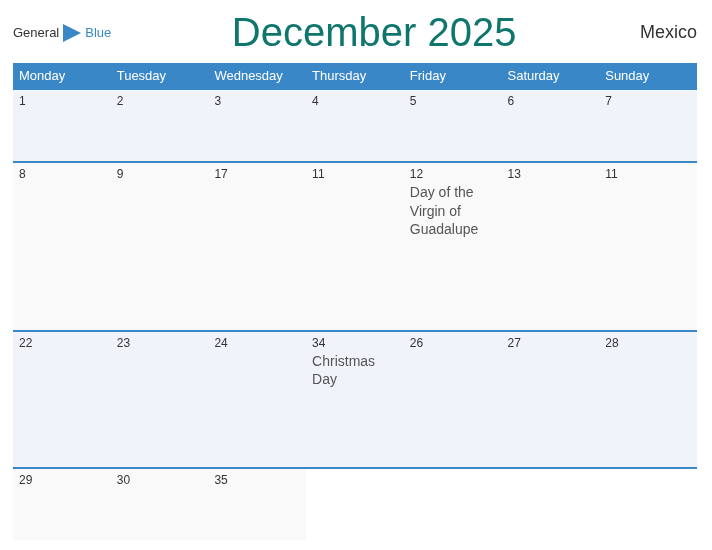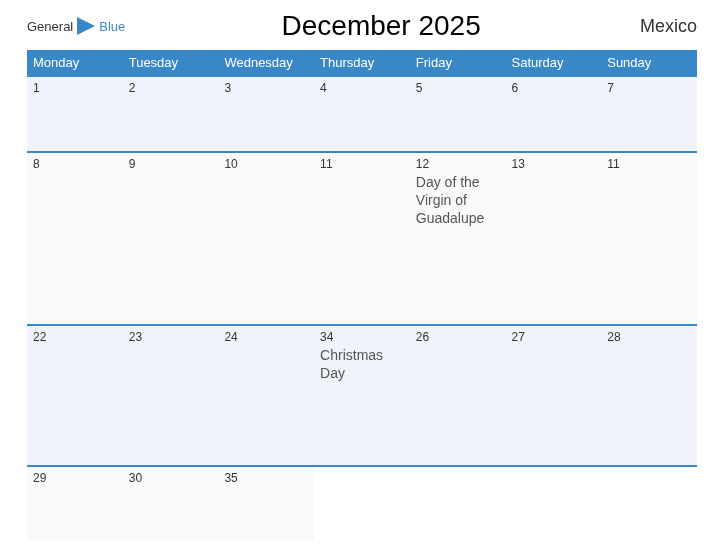--- a/index.html
+++ b/index.html
@@ -6,21 +6,21 @@
     body {
       width: 712px;
       height: 550px;
       background: #fff;
       font-family: Arial, sans-serif;
       overflow: hidden;
     }
     .calendar-wrapper {
       width: 712px;
       height: 550px;
-      padding: 10px 15px 10px 27px;
+      padding: 10px 15px 10px 13px;
       display: flex;
       flex-direction: column;
     }
     .header {
       display: flex;
       align-items: center;
       justify-content: space-between;
       margin-bottom: 8px;
     }
     .logo {
@@ -38,22 +38,22 @@
       font-size: 13px;
       color: #3a87c8;
       font-weight: normal;
     }
     .logo-icon {
       width: 22px;
       height: 22px;
       margin: 0 2px;
     }
     .title {
-      font-size: 28px;
-      color: #000000;
+      font-size: 40px;
+      color: #0f766e;
       font-weight: normal;
       text-align: center;
       flex: 1;
     }
     .country {
       font-size: 18px;
       color: #333;
       min-width: 60px;
       text-align: right;
     }
@@ -166,21 +166,21 @@
           </td>
         </tr>
         <tr>
           <td>
             <span class="day-num">8</span>
           </td>
           <td>
             <span class="day-num">9</span>
           </td>
           <td>
-            <span class="day-num">10</span>
+            <span class="day-num">17</span>
           </td>
           <td>
             <span class="day-num">11</span>
           </td>
           <td>
             <span class="day-num">12</span>
             <span class="holiday-name">Day of the Virgin of Guadalupe</span>
           </td>
           <td>
             <span class="day-num">13</span>

